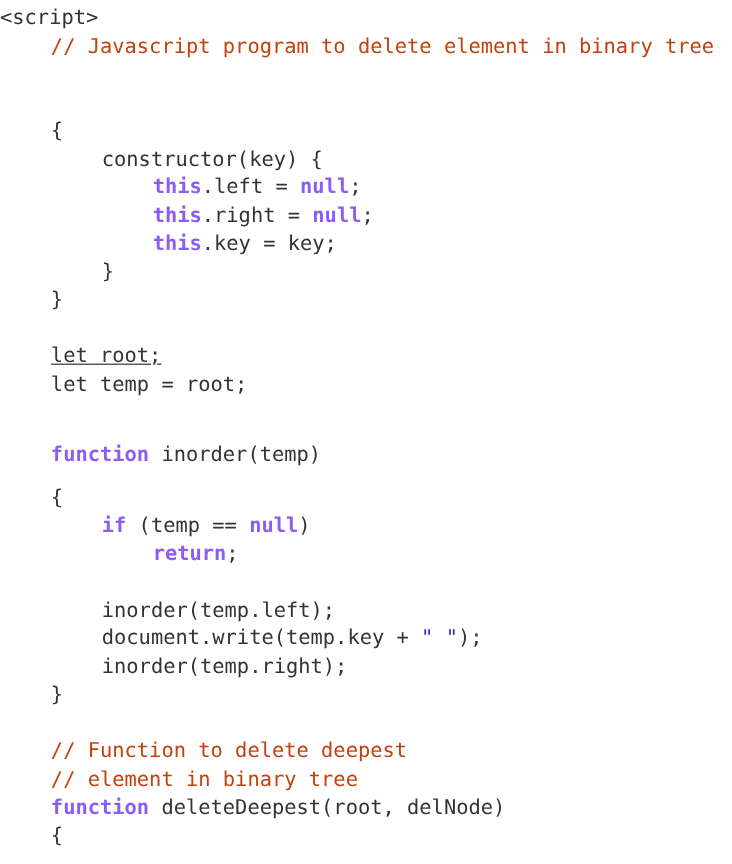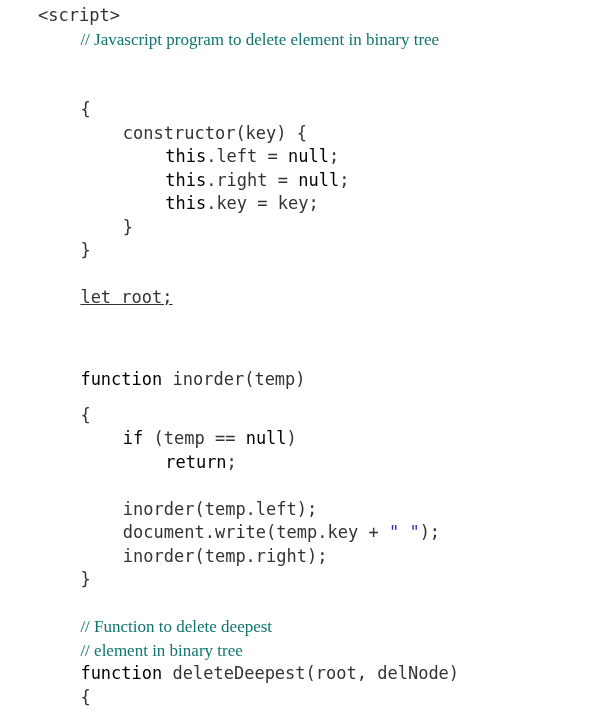--- a/index.html
+++ b/index.html
@@ -22,43 +22,43 @@
   }
   .code-line {
     position: absolute;
     left: 0;
     white-space: pre;
     font-family: "DejaVu Sans Mono", "Liberation Mono", monospace;
     font-size: 17px;
     line-height: 23.5px;
     letter-spacing: 0px;
     color: #333333;
-    margin-left: 38px;
   }
   .tok-plain    { color: #333333; }
-  .tok-comment  { color: #0f766e; font-family: Liberation Serif, serif; }
-  .tok-keyword  { color: #000000; font-weight: normal; }
+  .tok-comment  { color: #c2410c; }
+  .tok-keyword  { color: #8b5cf6; font-weight: bold; }
   .tok-string   { color: #2c2cc8; }
 </style>
 </head>
 <body>
 
 <div id="code-block">
     <div class="code-line" style="top: 4px; left: 0px;"><span class="tok-plain">&lt;script&gt;</span></div>
     <div class="code-line" style="top: 27.5px; left: 42.4px;"><span class="tok-comment">// Javascript program to delete element in binary tree</span></div>
     <div class="code-line" style="top: 51px; left: 0px;">&nbsp;</div>
     <div class="code-line" style="top: 98px; left: 42.4px;"><span class="tok-plain">{</span></div>
     <div class="code-line" style="top: 121.5px; left: 84.8px;"><span class="tok-plain">constructor(key) {</span></div>
     <div class="code-line" style="top: 145px; left: 127.2px;"><span class="tok-keyword">this</span><span class="tok-plain">.left = </span><span class="tok-keyword">null</span><span class="tok-plain">;</span></div>
     <div class="code-line" style="top: 168.5px; left: 127.2px;"><span class="tok-keyword">this</span><span class="tok-plain">.right = </span><span class="tok-keyword">null</span><span class="tok-plain">;</span></div>
     <div class="code-line" style="top: 192px; left: 127.2px;"><span class="tok-keyword">this</span><span class="tok-plain">.key = key;</span></div>
     <div class="code-line" style="top: 215.5px; left: 84.8px;"><span class="tok-plain">}</span></div>
     <div class="code-line" style="top: 239px; left: 42.4px;"><span class="tok-plain">}</span></div>
     <div class="code-line" style="top: 262.5px; left: 0px;">&nbsp;</div>
     <div class="code-line" style="top: 286px; left: 42.4px; text-decoration: underline;"><span class="tok-plain">let root;</span></div>
+    <div class="code-line" style="top: 309.5px; left: 42.4px;"><span class="tok-plain">let temp = root;</span></div>
     <div class="code-line" style="top: 333px; left: 0px;">&nbsp;</div>
     <div class="code-line" style="top: 368px; left: 42.4px;"><span class="tok-keyword">function</span><span class="tok-plain"> inorder(temp)</span></div>
     <div class="code-line" style="top: 403.5px; left: 42.4px;"><span class="tok-plain">{</span></div>
     <div class="code-line" style="top: 427px; left: 84.8px;"><span class="tok-keyword">if</span><span class="tok-plain"> (temp == </span><span class="tok-keyword">null</span><span class="tok-plain">)</span></div>
     <div class="code-line" style="top: 450.5px; left: 127.2px;"><span class="tok-keyword">return</span><span class="tok-plain">;</span></div>
     <div class="code-line" style="top: 474px; left: 0px;">&nbsp;</div>
     <div class="code-line" style="top: 497.5px; left: 84.8px;"><span class="tok-plain">inorder(temp.left);</span></div>
     <div class="code-line" style="top: 521px; left: 84.8px;"><span class="tok-plain">document.write(temp.key + </span><span class="tok-string">" "</span><span class="tok-plain">);</span></div>
     <div class="code-line" style="top: 544.5px; left: 84.8px;"><span class="tok-plain">inorder(temp.right);</span></div>
     <div class="code-line" style="top: 568px; left: 42.4px;"><span class="tok-plain">}</span></div>

